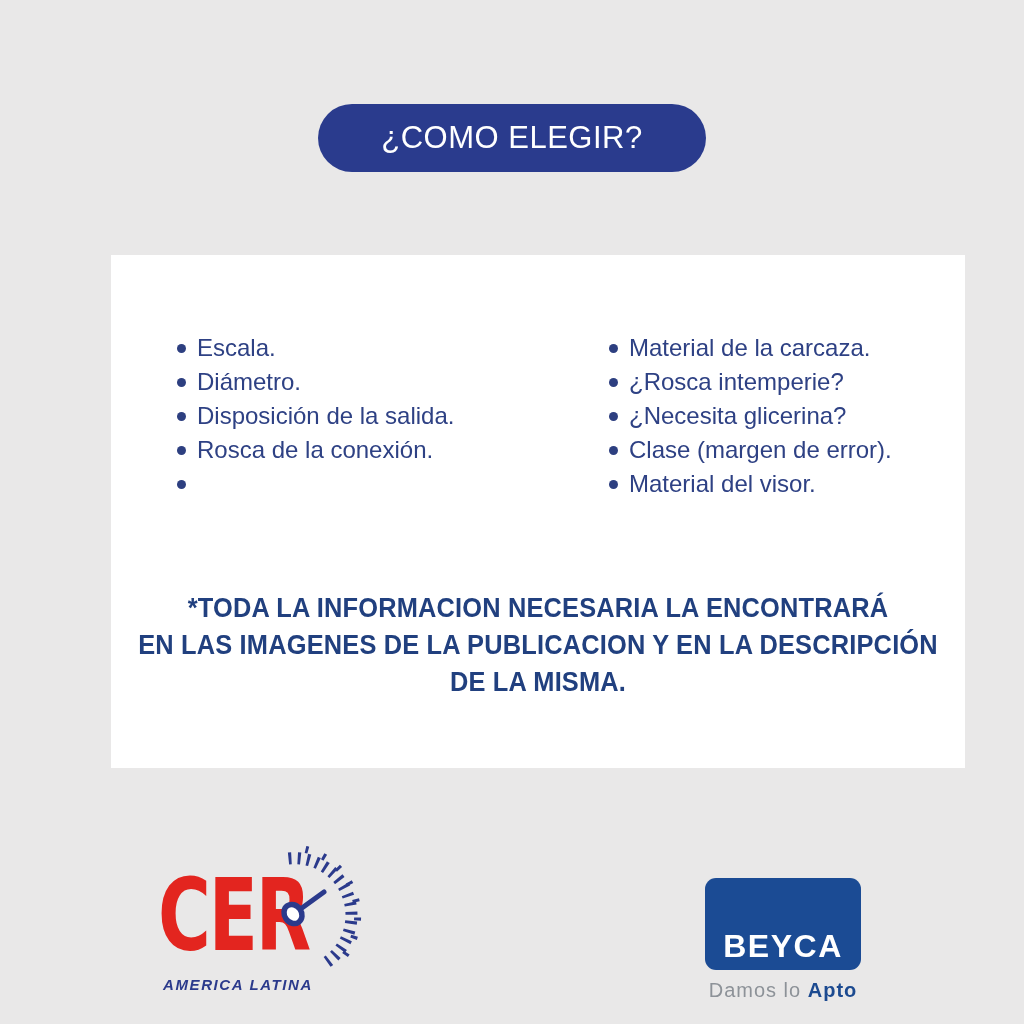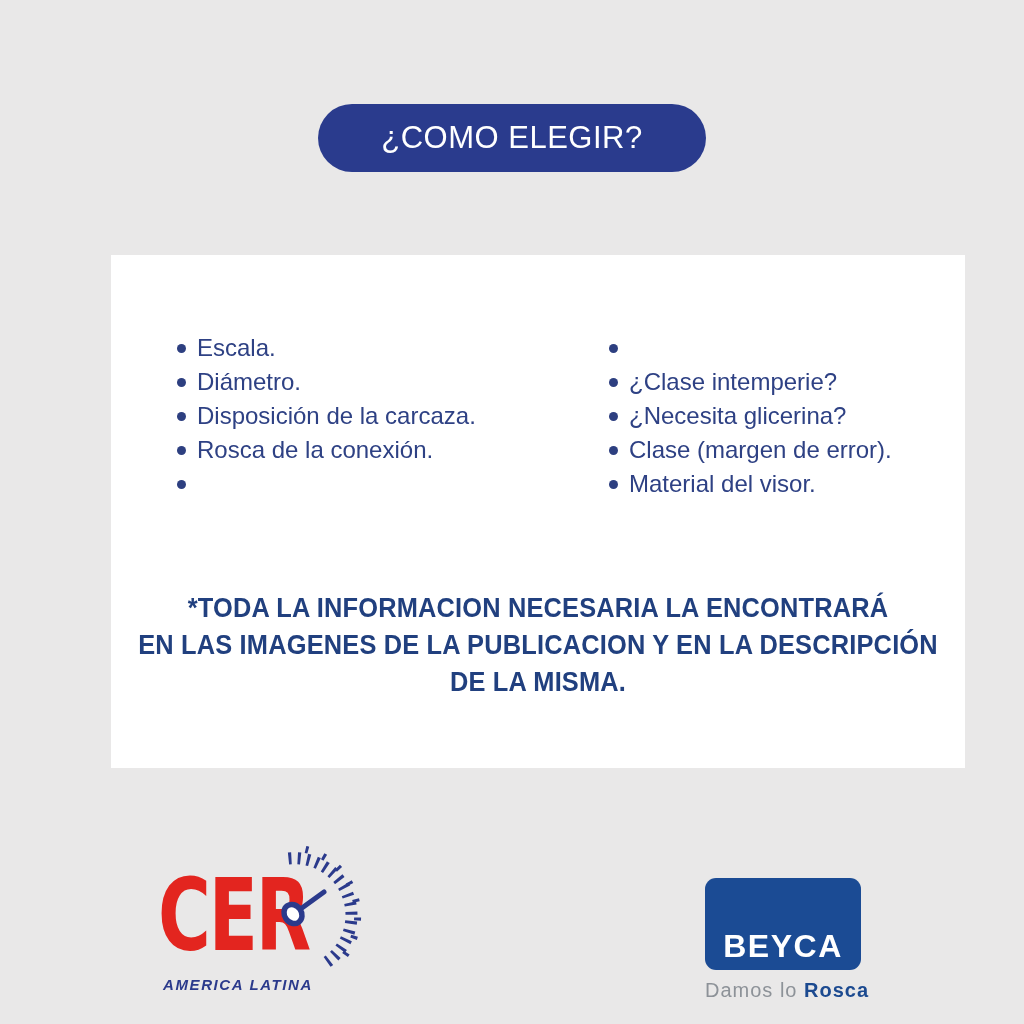--- a/index.html
+++ b/index.html
@@ -145,38 +145,39 @@
       <div class="bullet-row">
         <span class="bullet-dot"></span>
         <span class="bullet-label">Escala.</span>
       </div>
       <div class="bullet-row">
         <span class="bullet-dot"></span>
         <span class="bullet-label">Diámetro.</span>
       </div>
       <div class="bullet-row">
         <span class="bullet-dot"></span>
-        <span class="bullet-label">Disposición de la carcaza.</span>
+        <span class="bullet-label">Disposición de la salida.</span>
       </div>
       <div class="bullet-row">
         <span class="bullet-dot"></span>
         <span class="bullet-label">Rosca de la conexión.</span>
       </div>
       <div class="bullet-row">
         <span class="bullet-dot"></span>
       </div>
     </div>
 
     <div class="bullet-col right">
       <div class="bullet-row">
         <span class="bullet-dot"></span>
-      </div>
-      <div class="bullet-row">
-        <span class="bullet-dot"></span>
-        <span class="bullet-label">¿Clase intemperie?</span>
+        <span class="bullet-label">Material de la carcaza.</span>
+      </div>
+      <div class="bullet-row">
+        <span class="bullet-dot"></span>
+        <span class="bullet-label">¿Rosca intemperie?</span>
       </div>
       <div class="bullet-row">
         <span class="bullet-dot"></span>
         <span class="bullet-label">¿Necesita glicerina?</span>
       </div>
       <div class="bullet-row">
         <span class="bullet-dot"></span>
         <span class="bullet-label">Clase (margen de error).</span>
       </div>
       <div class="bullet-row">
@@ -207,17 +208,17 @@
     <div class="cer-sub">AMERICA LATINA</div>
   </div>
 
   <div class="beyca-logo">
     <div class="beyca-box">
       <span class="beyca-text">BEYCA</span>
     </div>
     <div class="beyca-tagline">
       <span>Damos lo</span>
       <span> </span>
-      <span class="bold">Rosca</span>
+      <span class="bold">Apto</span>
     </div>
   </div>
 
 </div>
 
 </body></html>

